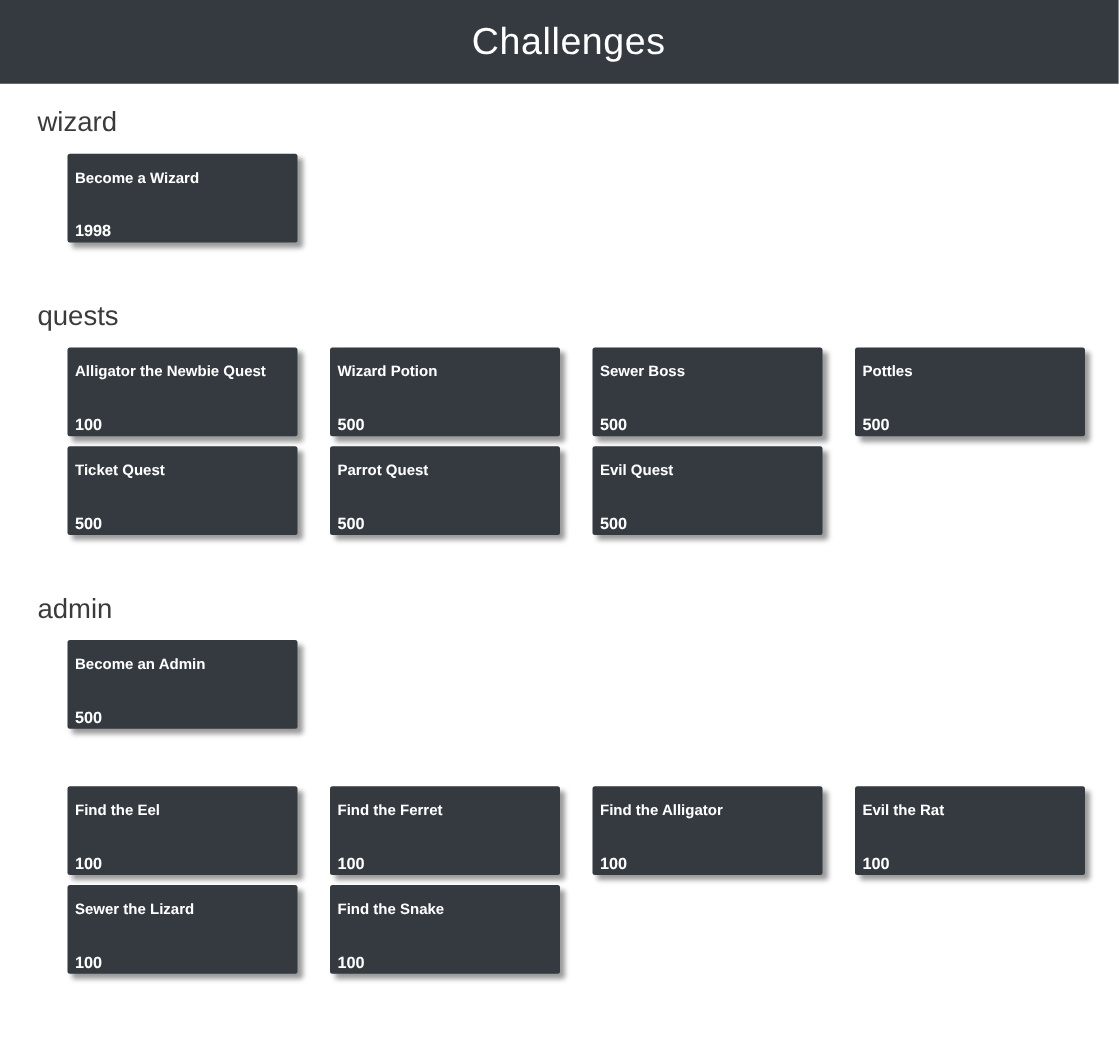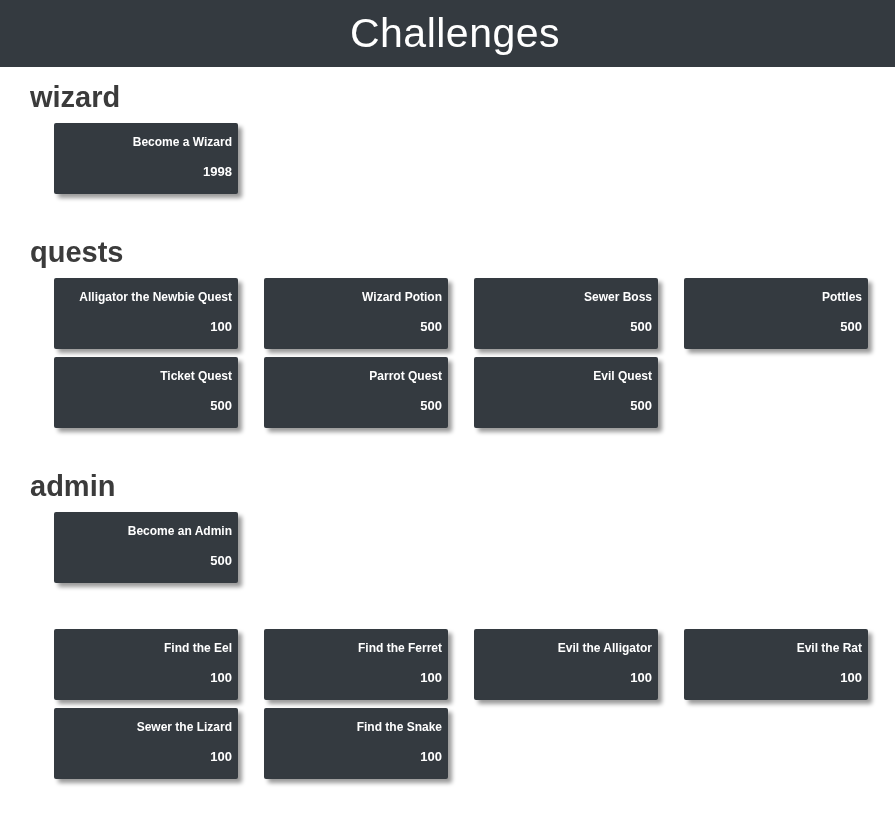--- a/index.html
+++ b/index.html
@@ -17,54 +17,54 @@
   .header {
     height: 67px;
     width: 100%;
     background: var(--header-bg, #343a40);
     display: flex;
     align-items: center;
     justify-content: center;
   }
   .header-title {
     color: var(--header-text, #ffffff);
-    font-size: 41px;
+    font-size: 30px;
     font-weight: 400;
     letter-spacing: 0.5px;
     margin-left: 15px;
   }
   .section { margin-top: 46px; }
   .section--first { margin-top: 18px; }
   .section-title {
     margin: 0 0 0 30px;
-    font-size: 29px;
-    font-weight: 700;
+    font-size: 22px;
+    font-weight: 400;
     color: var(--section-title, #3b3b3b);
     line-height: 25px;
   }
   .cards {
     margin-left: 54px;
     margin-top: 13px;
     display: grid;
     grid-template-columns: repeat(4, 184px);
     column-gap: 26px;
     row-gap: 8px;
   }
   .card {
     width: 184px;
     height: 71px;
     background: var(--card-bg, #343a40);
     border-radius: 2px;
     box-shadow: 4px 4px 4px rgba(0, 0, 0, 0.4);
     color: var(--card-text, #ffffff);
     display: flex;
     flex-direction: column;
-    align-items: flex-end;
+    align-items: flex-start;
     justify-content: space-between;
-    padding: 12px 6px 15px;
+    padding: 12px 6px 2px;
     cursor: pointer;
     text-align: center;
   }
   .card-name {
     font-size: 12px;
     font-weight: bold;
     line-height: 14px;
     white-space: nowrap;
   }
   .card-value {
@@ -137,21 +137,21 @@
   <div class="cards">
     <div class="card">
       <span class="card-name">Find the Eel</span>
       <span class="card-value">100</span>
     </div>
     <div class="card">
       <span class="card-name">Find the Ferret</span>
       <span class="card-value">100</span>
     </div>
     <div class="card">
-      <span class="card-name">Evil the Alligator</span>
+      <span class="card-name">Find the Alligator</span>
       <span class="card-value">100</span>
     </div>
     <div class="card">
       <span class="card-name">Evil the Rat</span>
       <span class="card-value">100</span>
     </div>
     <div class="card">
       <span class="card-name">Sewer the Lizard</span>
       <span class="card-value">100</span>
     </div>

